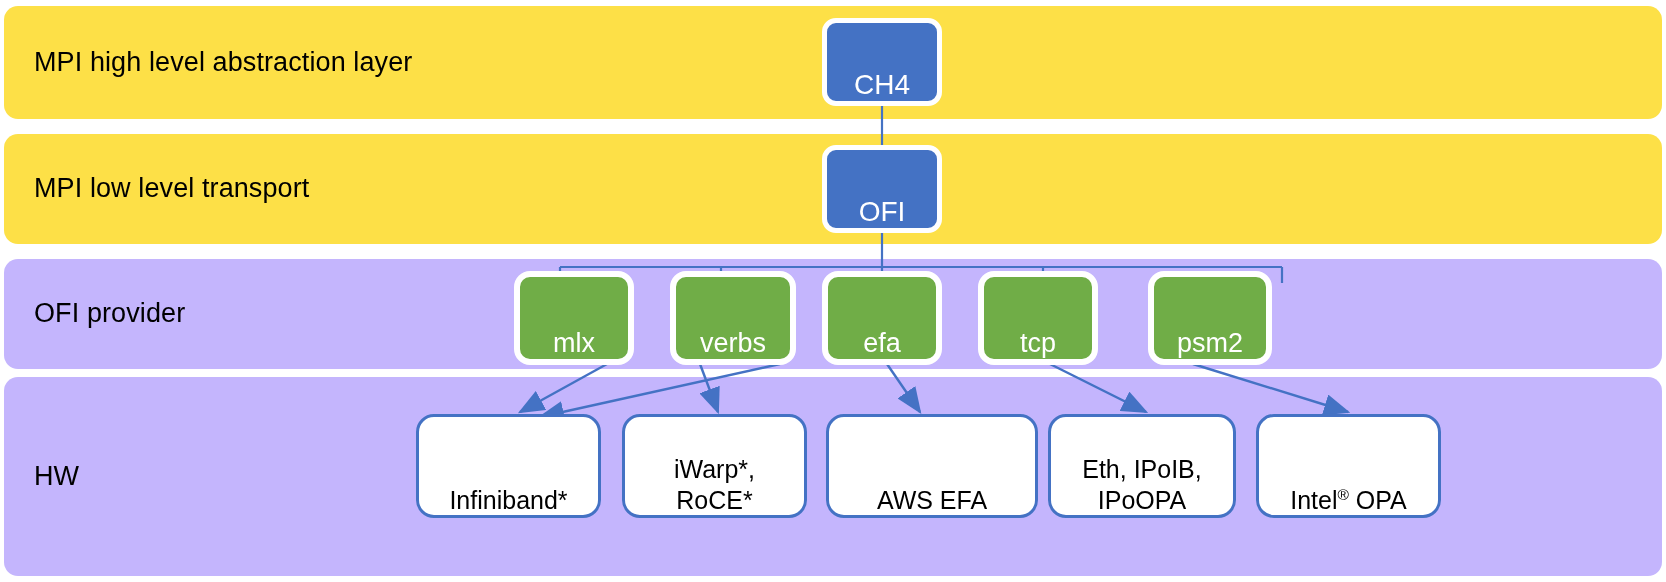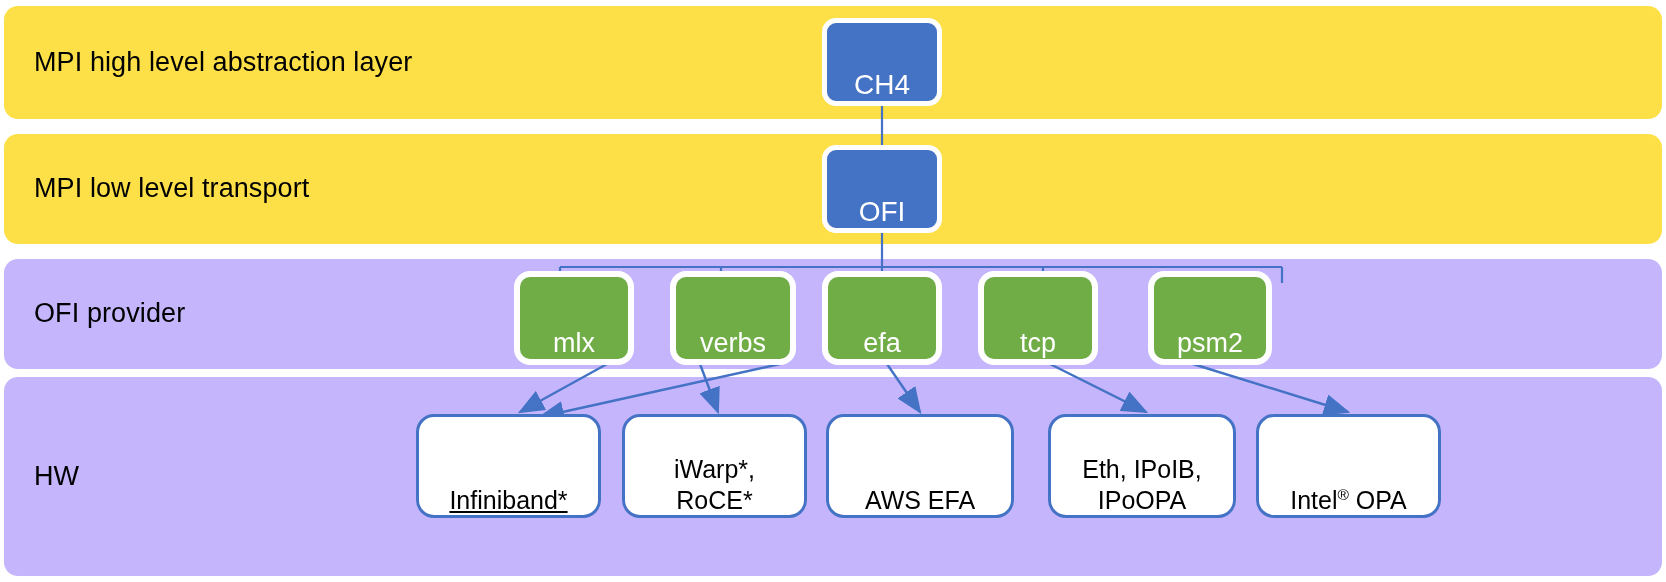--- a/index.html
+++ b/index.html
@@ -174,30 +174,30 @@
   </div>
 
   <div class="node green" style="left:978px;top:271px;width:120px;height:94px;">
     <span class="node-label">tcp</span>
   </div>
 
   <div class="node green" style="left:1134px;top:271px;width:124px;height:94px;margin-left:14px;">
     <span class="node-label">psm2</span>
   </div>
 
-  <div class="node white" style="left:416px;top:414px;width:185px;height:104px;text-decoration:underline;">
+  <div class="node white" style="left:416px;top:414px;width:185px;height:104px;">
     <span class="node-label">Infiniband*</span>
   </div>
 
   <div class="node white" style="left:622px;top:414px;width:185px;height:104px;">
     <span class="node-label">iWarp*,
 RoCE*</span>
   </div>
 
-  <div class="node white" style="left:826px;top:414px;width:188px;height:104px;">
+  <div class="node white" style="left:826px;top:414px;width:212px;height:104px;">
     <span class="node-label">AWS EFA</span>
   </div>
 
   <div class="node white" style="left:1048px;top:414px;width:188px;height:104px;">
     <span class="node-label">Eth, IPoIB,
 IPoOPA</span>
   </div>
 
   <div class="node white" style="left:1256px;top:414px;width:185px;height:104px;">
     <span class="node-label"><span>Intel</span><sup class="reg">®</sup><span> OPA</span></span>

